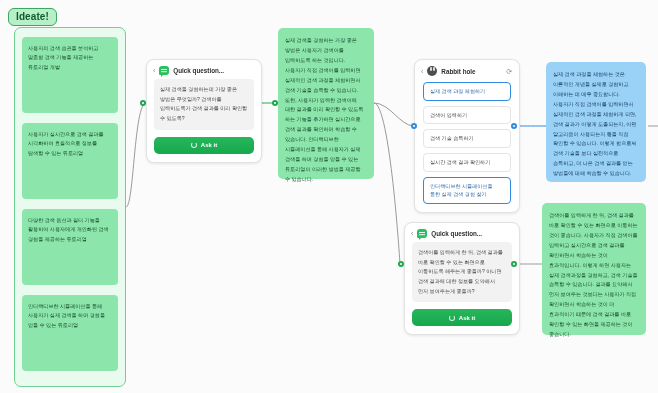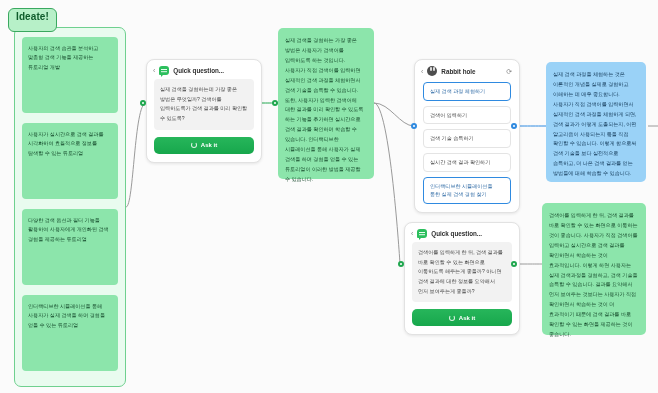--- a/index.html
+++ b/index.html
@@ -25,21 +25,21 @@
   }
   
   #ideate-badge {
     position: absolute; left: 8px; top: 8px;
     background: #b7f0c8;
     border: 1.3px solid #3aa85f;
     border-radius: 6px;
     color: #0f5c2b;
     font-size: 10px;
     font-weight: bold;
-    padding: 2px 7px 9px 7px;
+    padding: 2px 7px 3px 7px;
     letter-spacing: .1px;
     z-index: 6;
   }
   
   #ideas-group {
     position: absolute; left: 14px; top: 27px;
     width: 112px; height: 360px;
     background: #e9fbef;
     border: 1.2px solid #6fd08f;
     border-radius: 7px;

